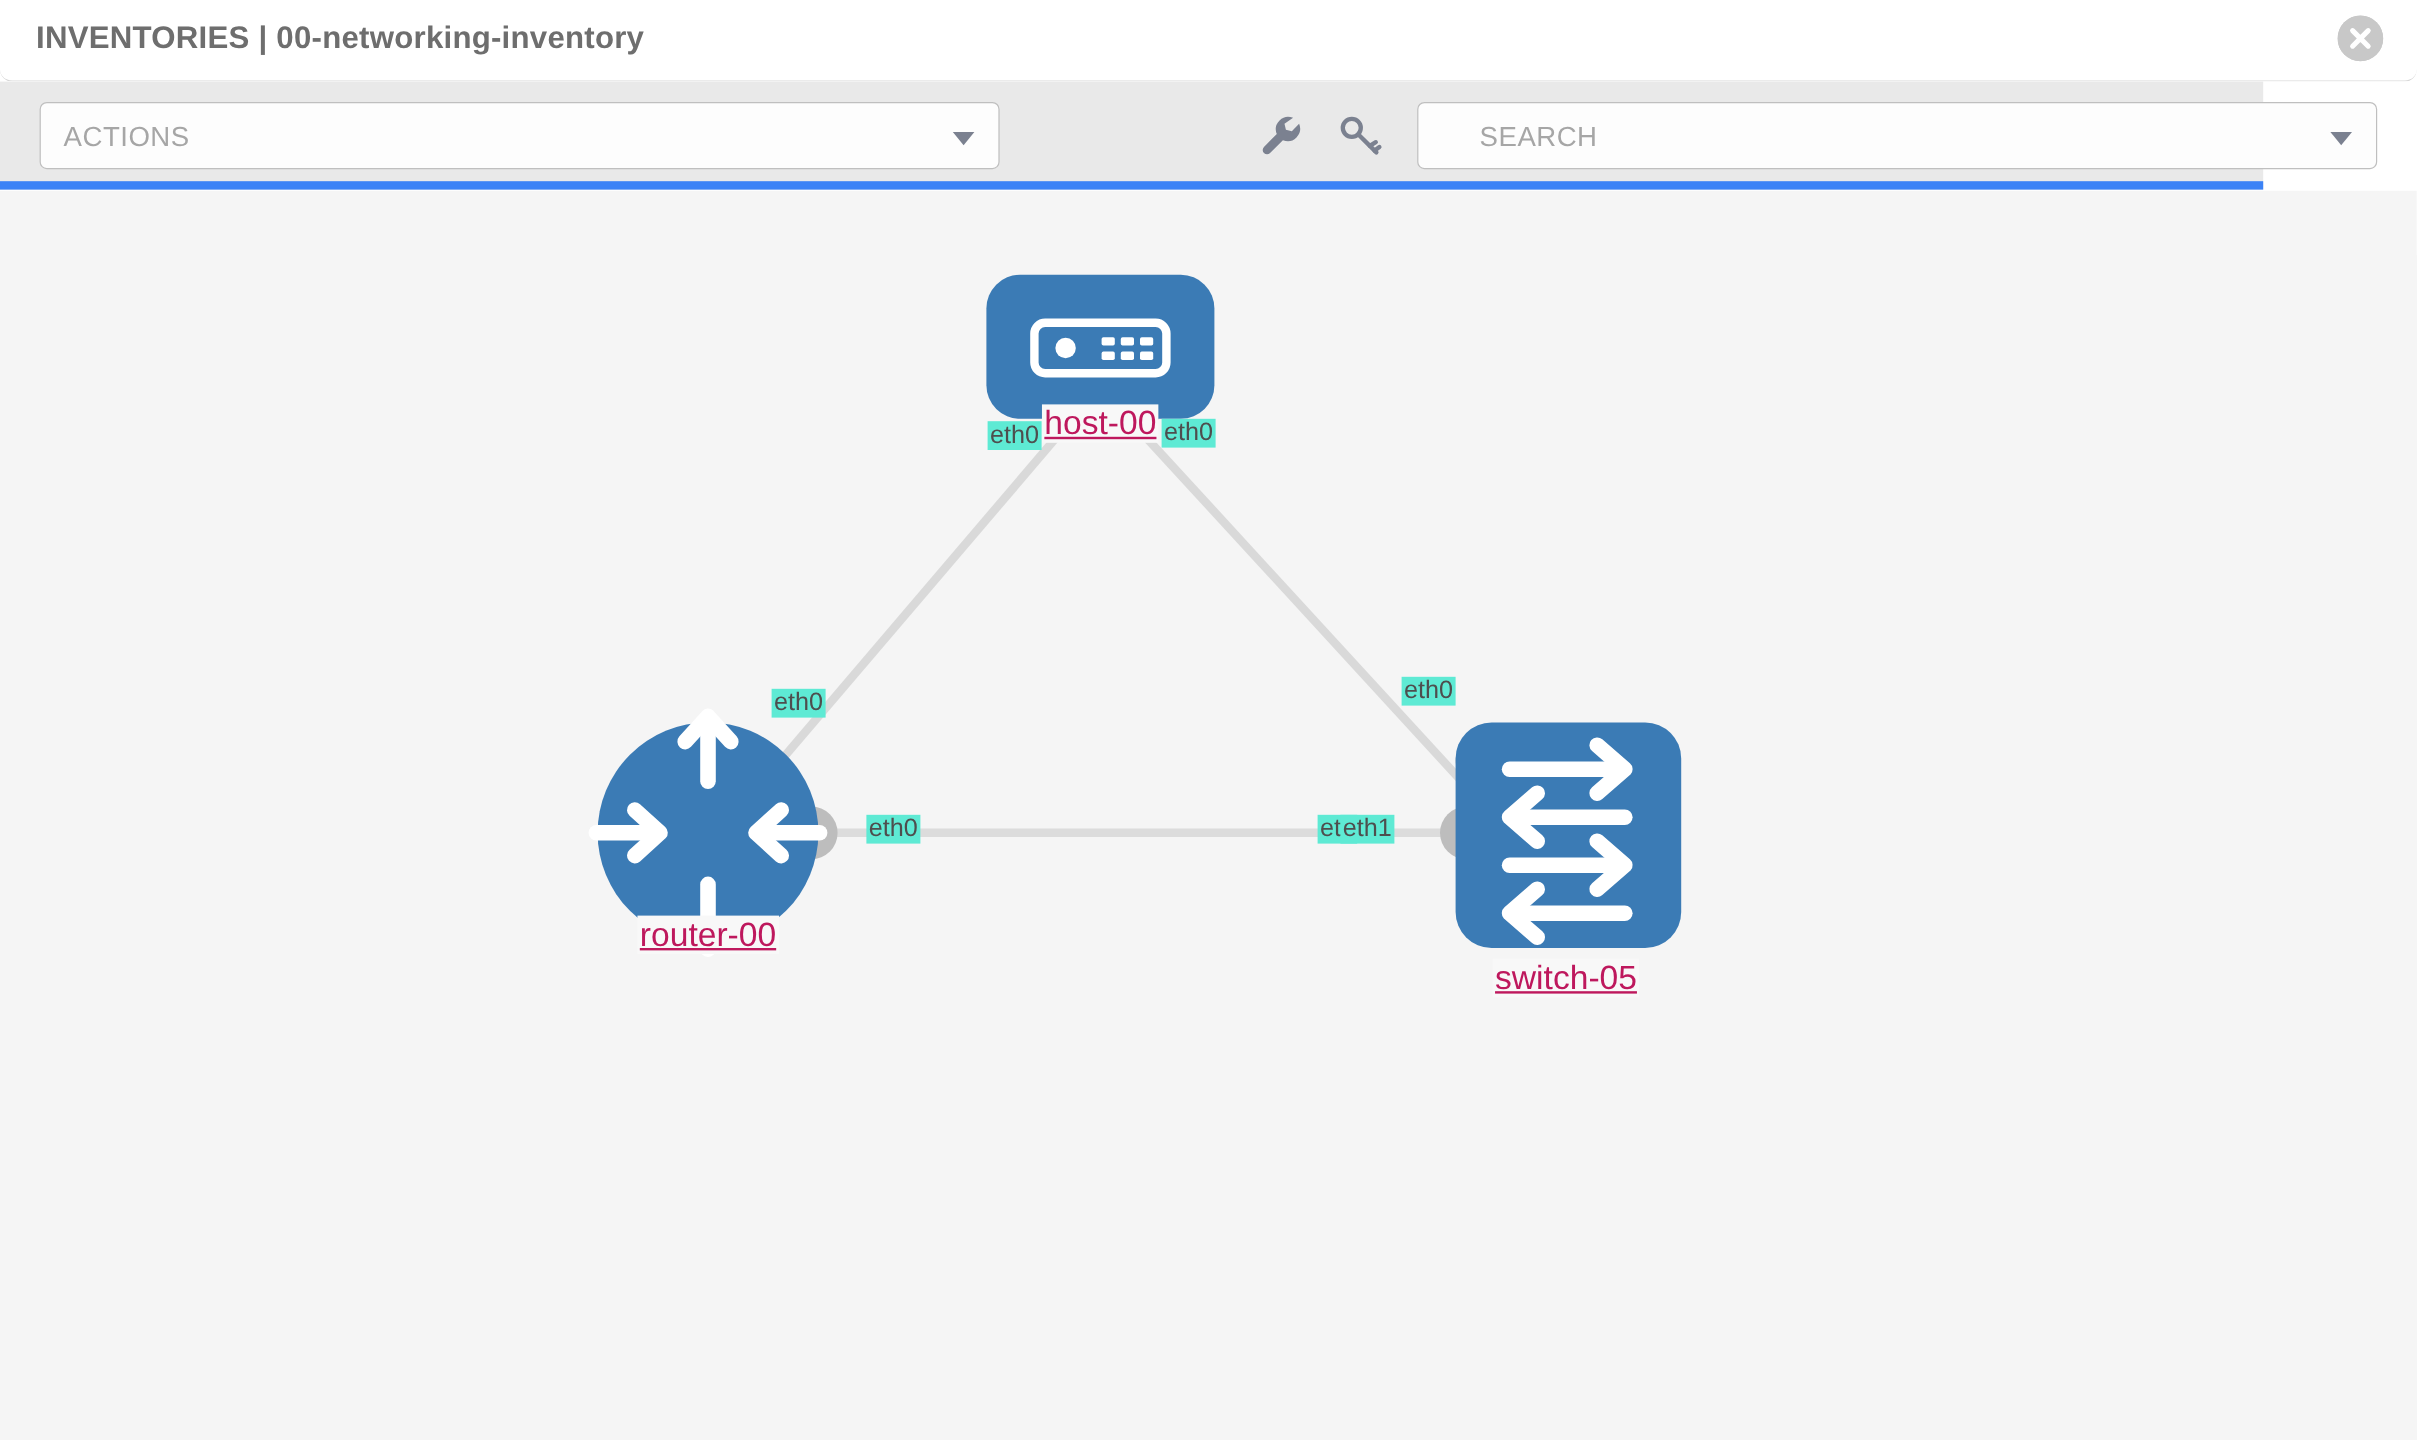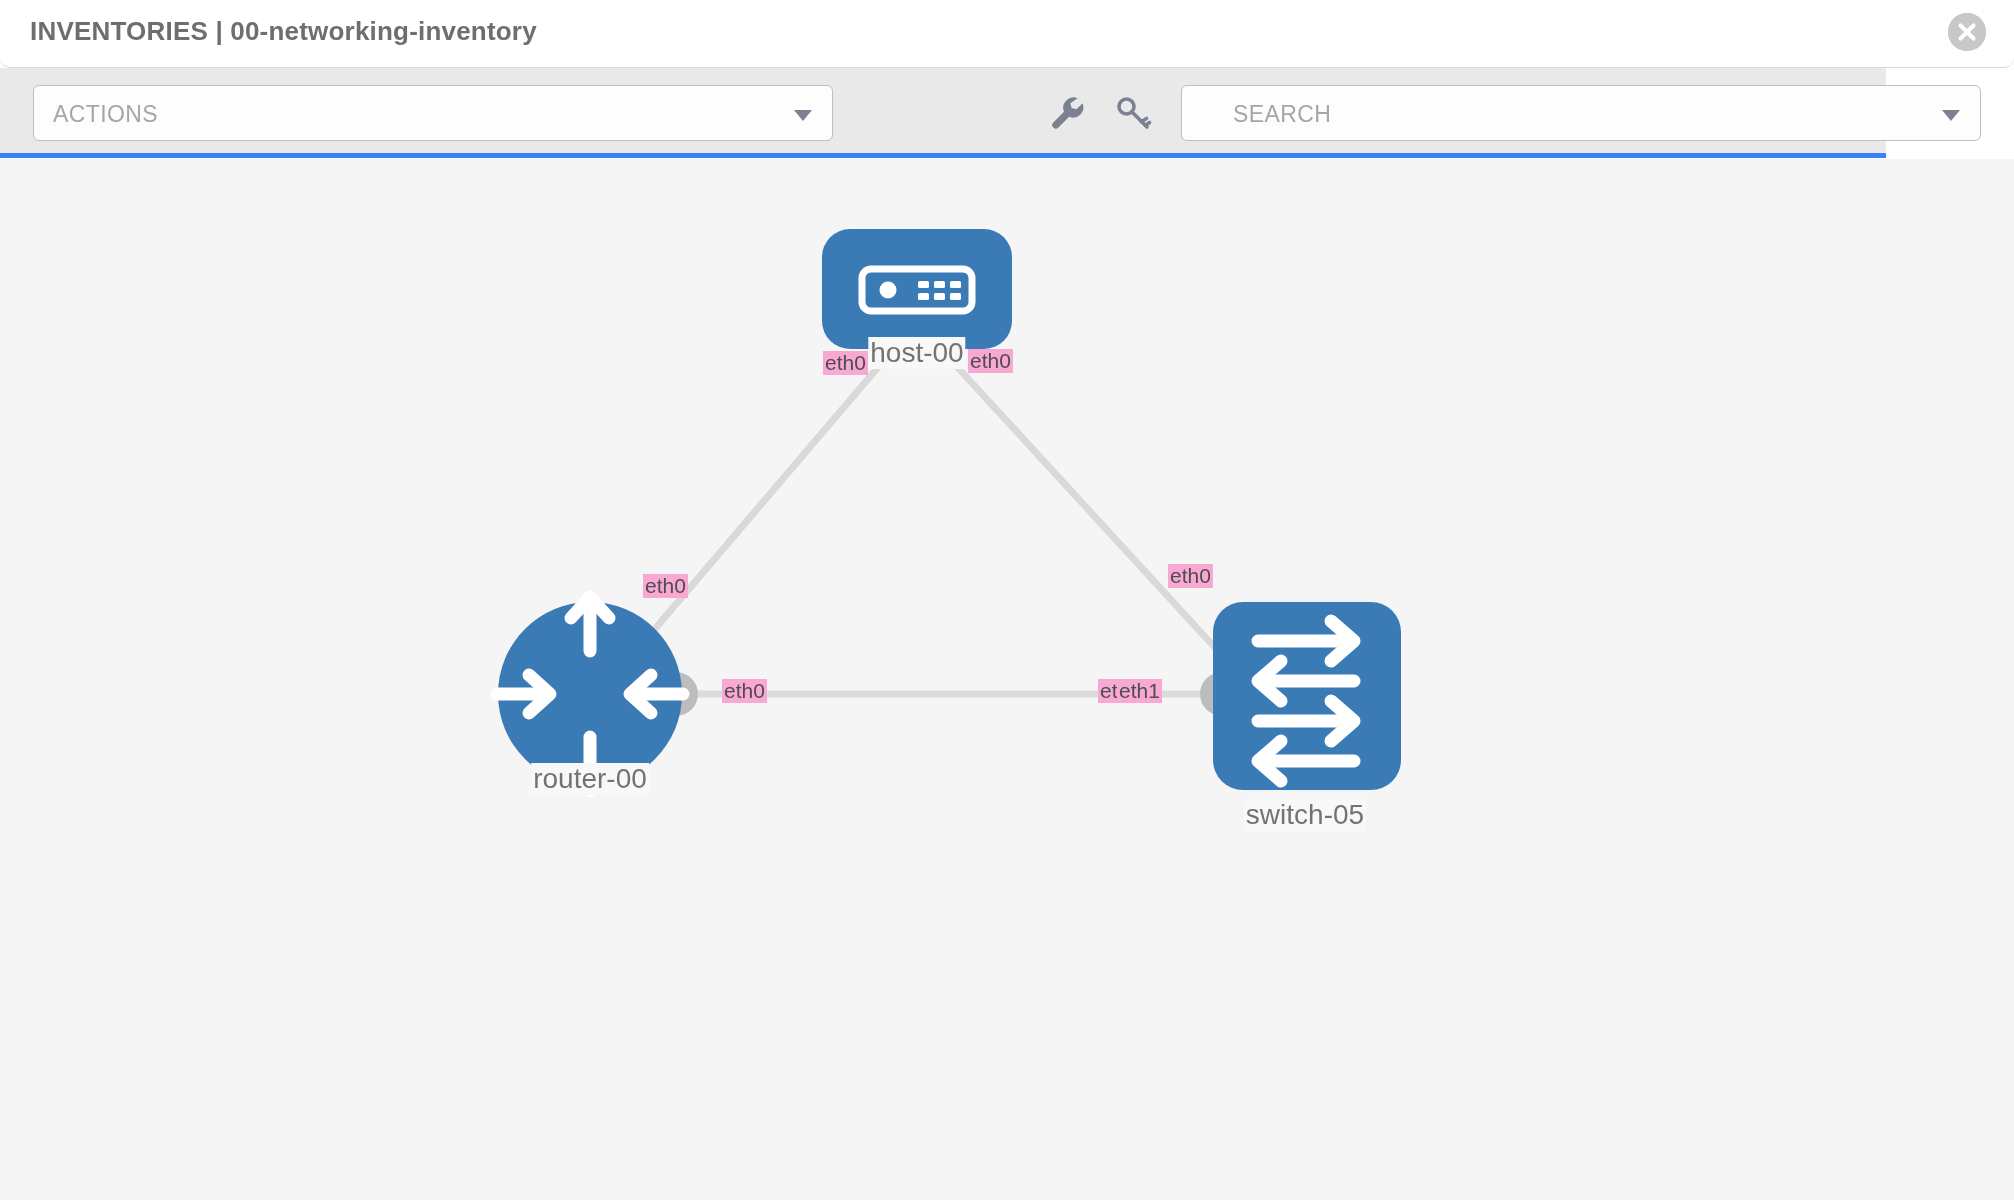--- a/index.html
+++ b/index.html
@@ -51,21 +51,21 @@
   }
   .close-btn svg { display: block; }
 
   
   .toolbar {
     position: absolute;
     left: 0; top: 68px;
     width: 1886px;
     height: 90px;
     background: #e9e9e9;
-    border-bottom: 5px solid #3b82f6;
+    border-bottom: 7px solid #3b82f6;
   }
   .actions-select {
     position: absolute;
     left: 33px;
     top: 17px;
     width: 800px;
     height: 56px;
     background: #fdfdfd;
     border: 1px solid #bfbfbf;
     border-radius: 6px;
@@ -132,31 +132,32 @@
     position: absolute;
     left: 0; top: 0;
     width: 2014px;
     height: 1041px;
   }
 
   
   .node-label {
     position: absolute;
     font-size: 28px;
-    color: #737373;
+    color: #be185d;
     background: #f8f8f8;
     white-space: nowrap;
     transform: translateX(-50%);
     padding: 0 2px;
+    text-decoration: underline;
   }
   .edge-label {
     position: absolute;
     font-size: 21px;
     color: #4e4e4e;
-    background: #f9a8d4;
+    background: #5eead4;
     white-space: nowrap;
     padding: 0 2px;
   }
 
   
   .zoom-panel {
     position: absolute;
     left: 1620px;
     top: 1078px;
     width: 394px;

